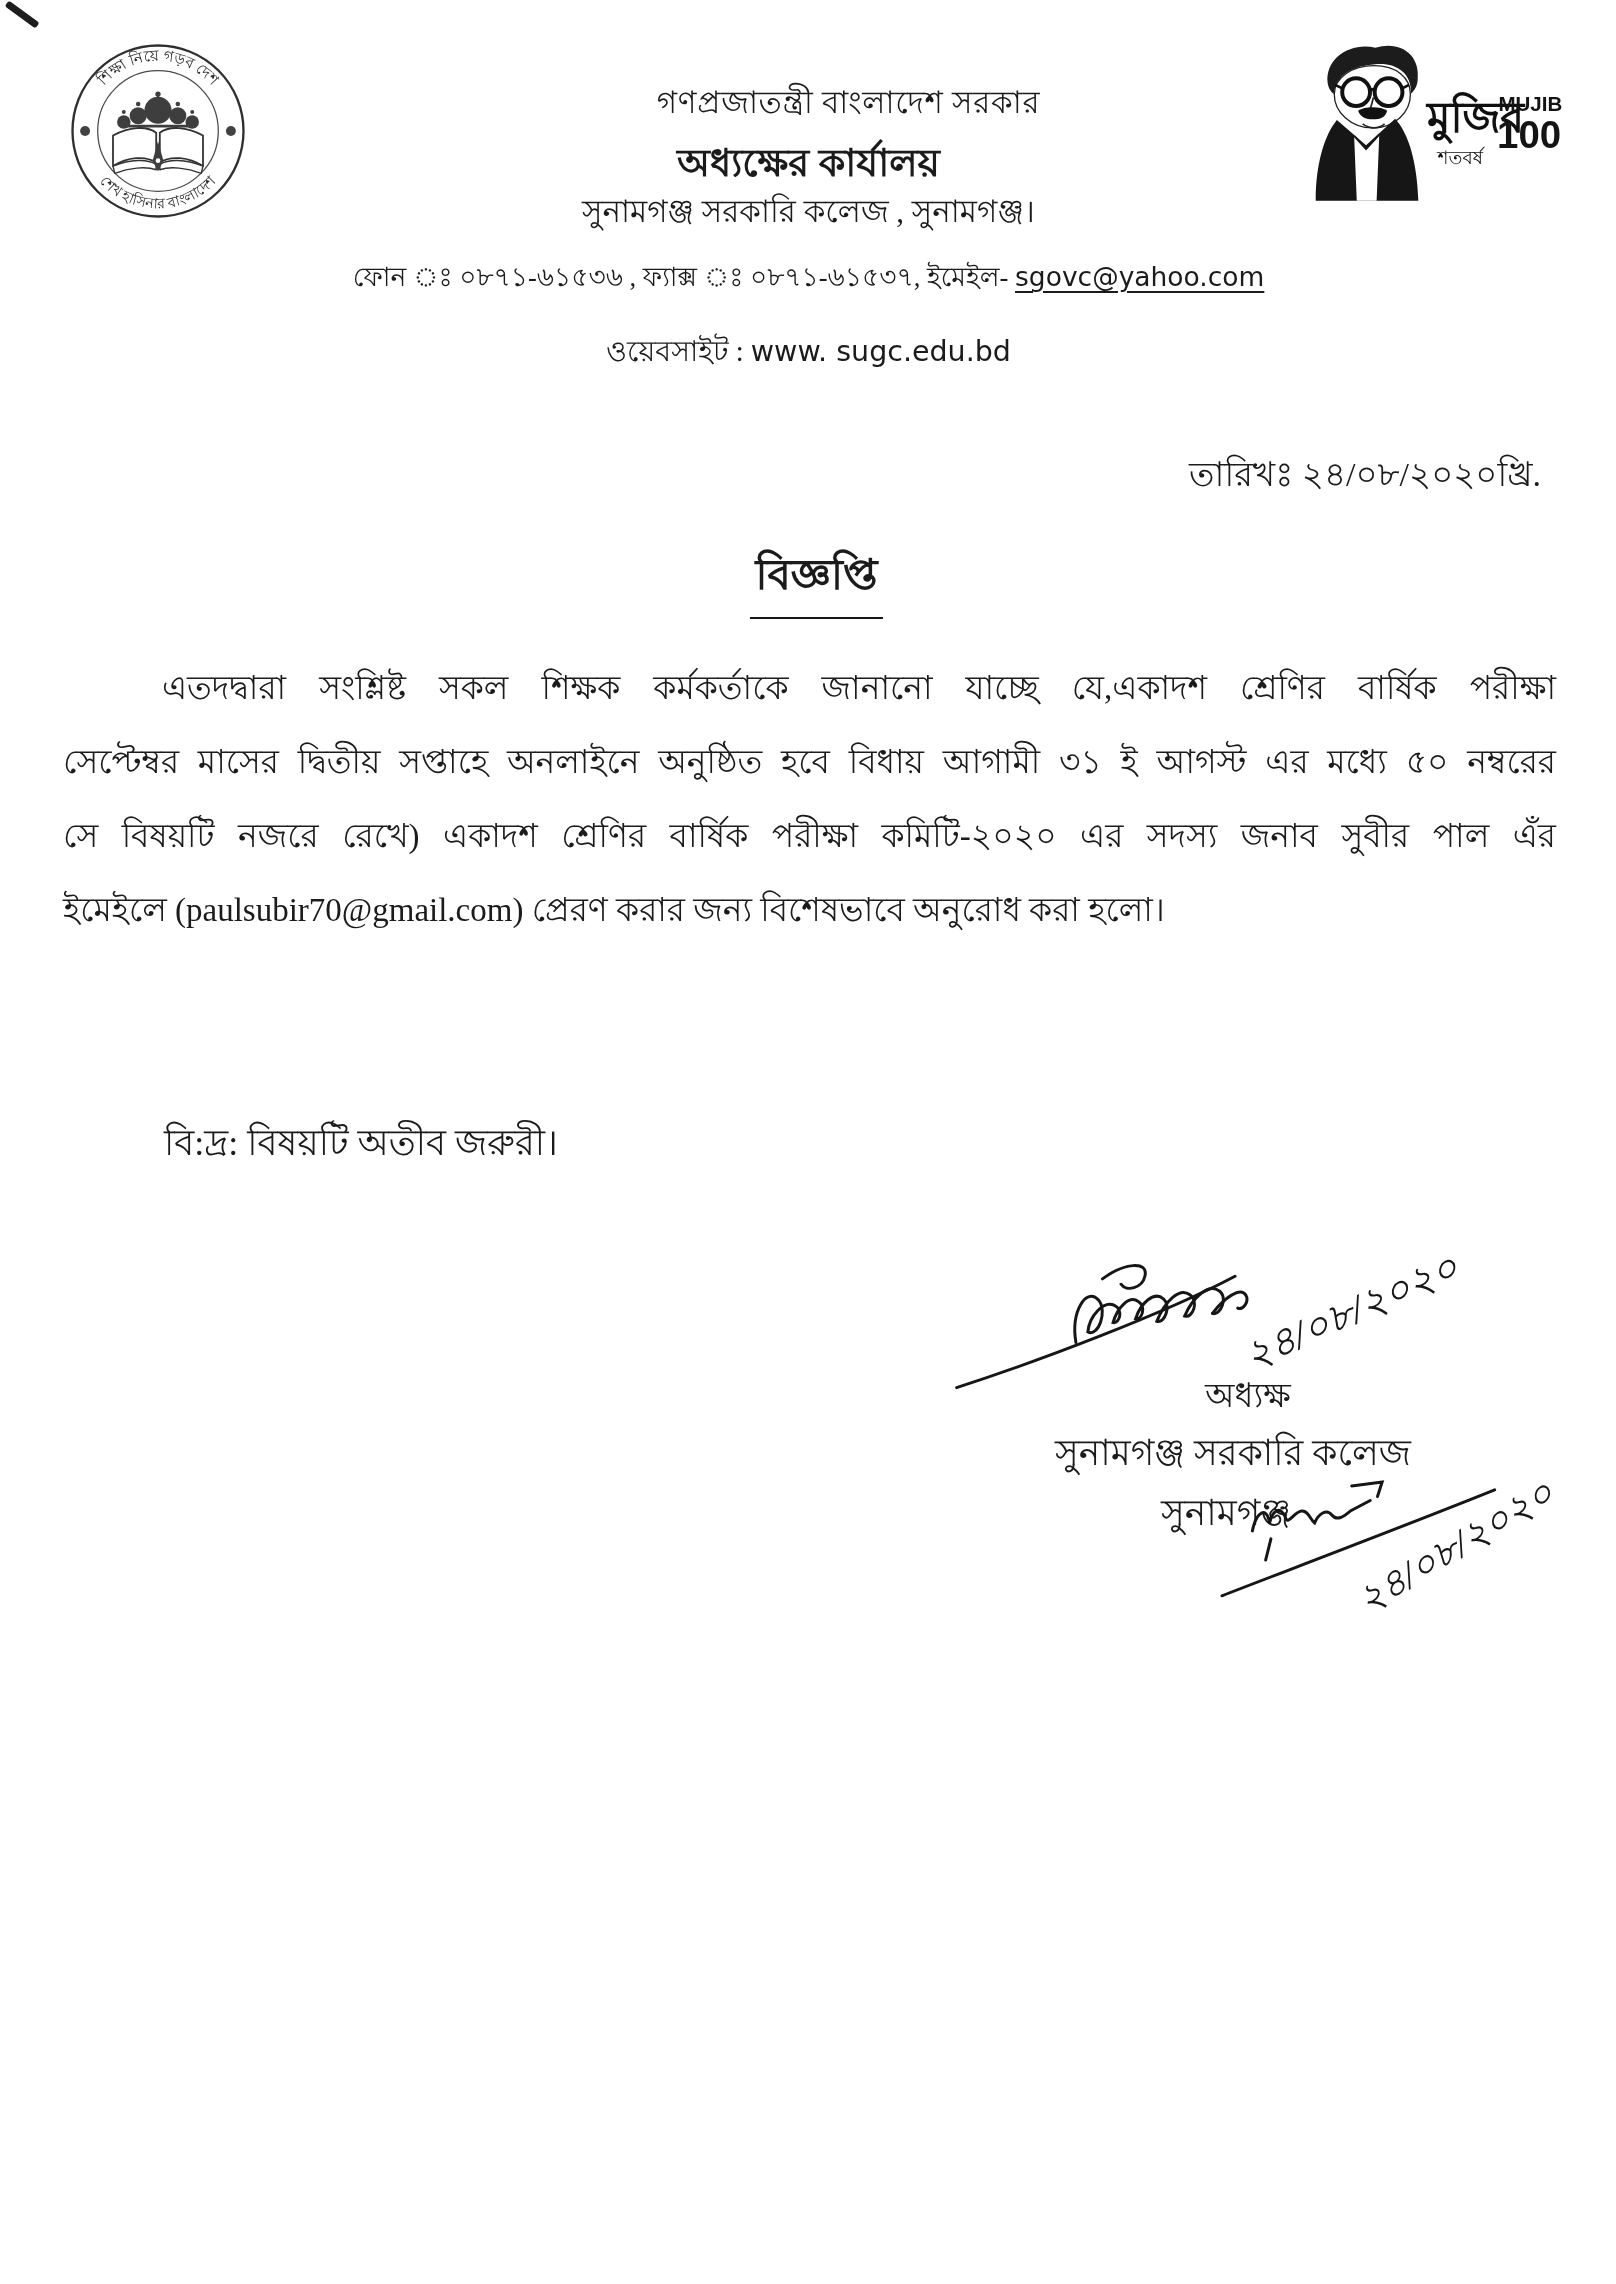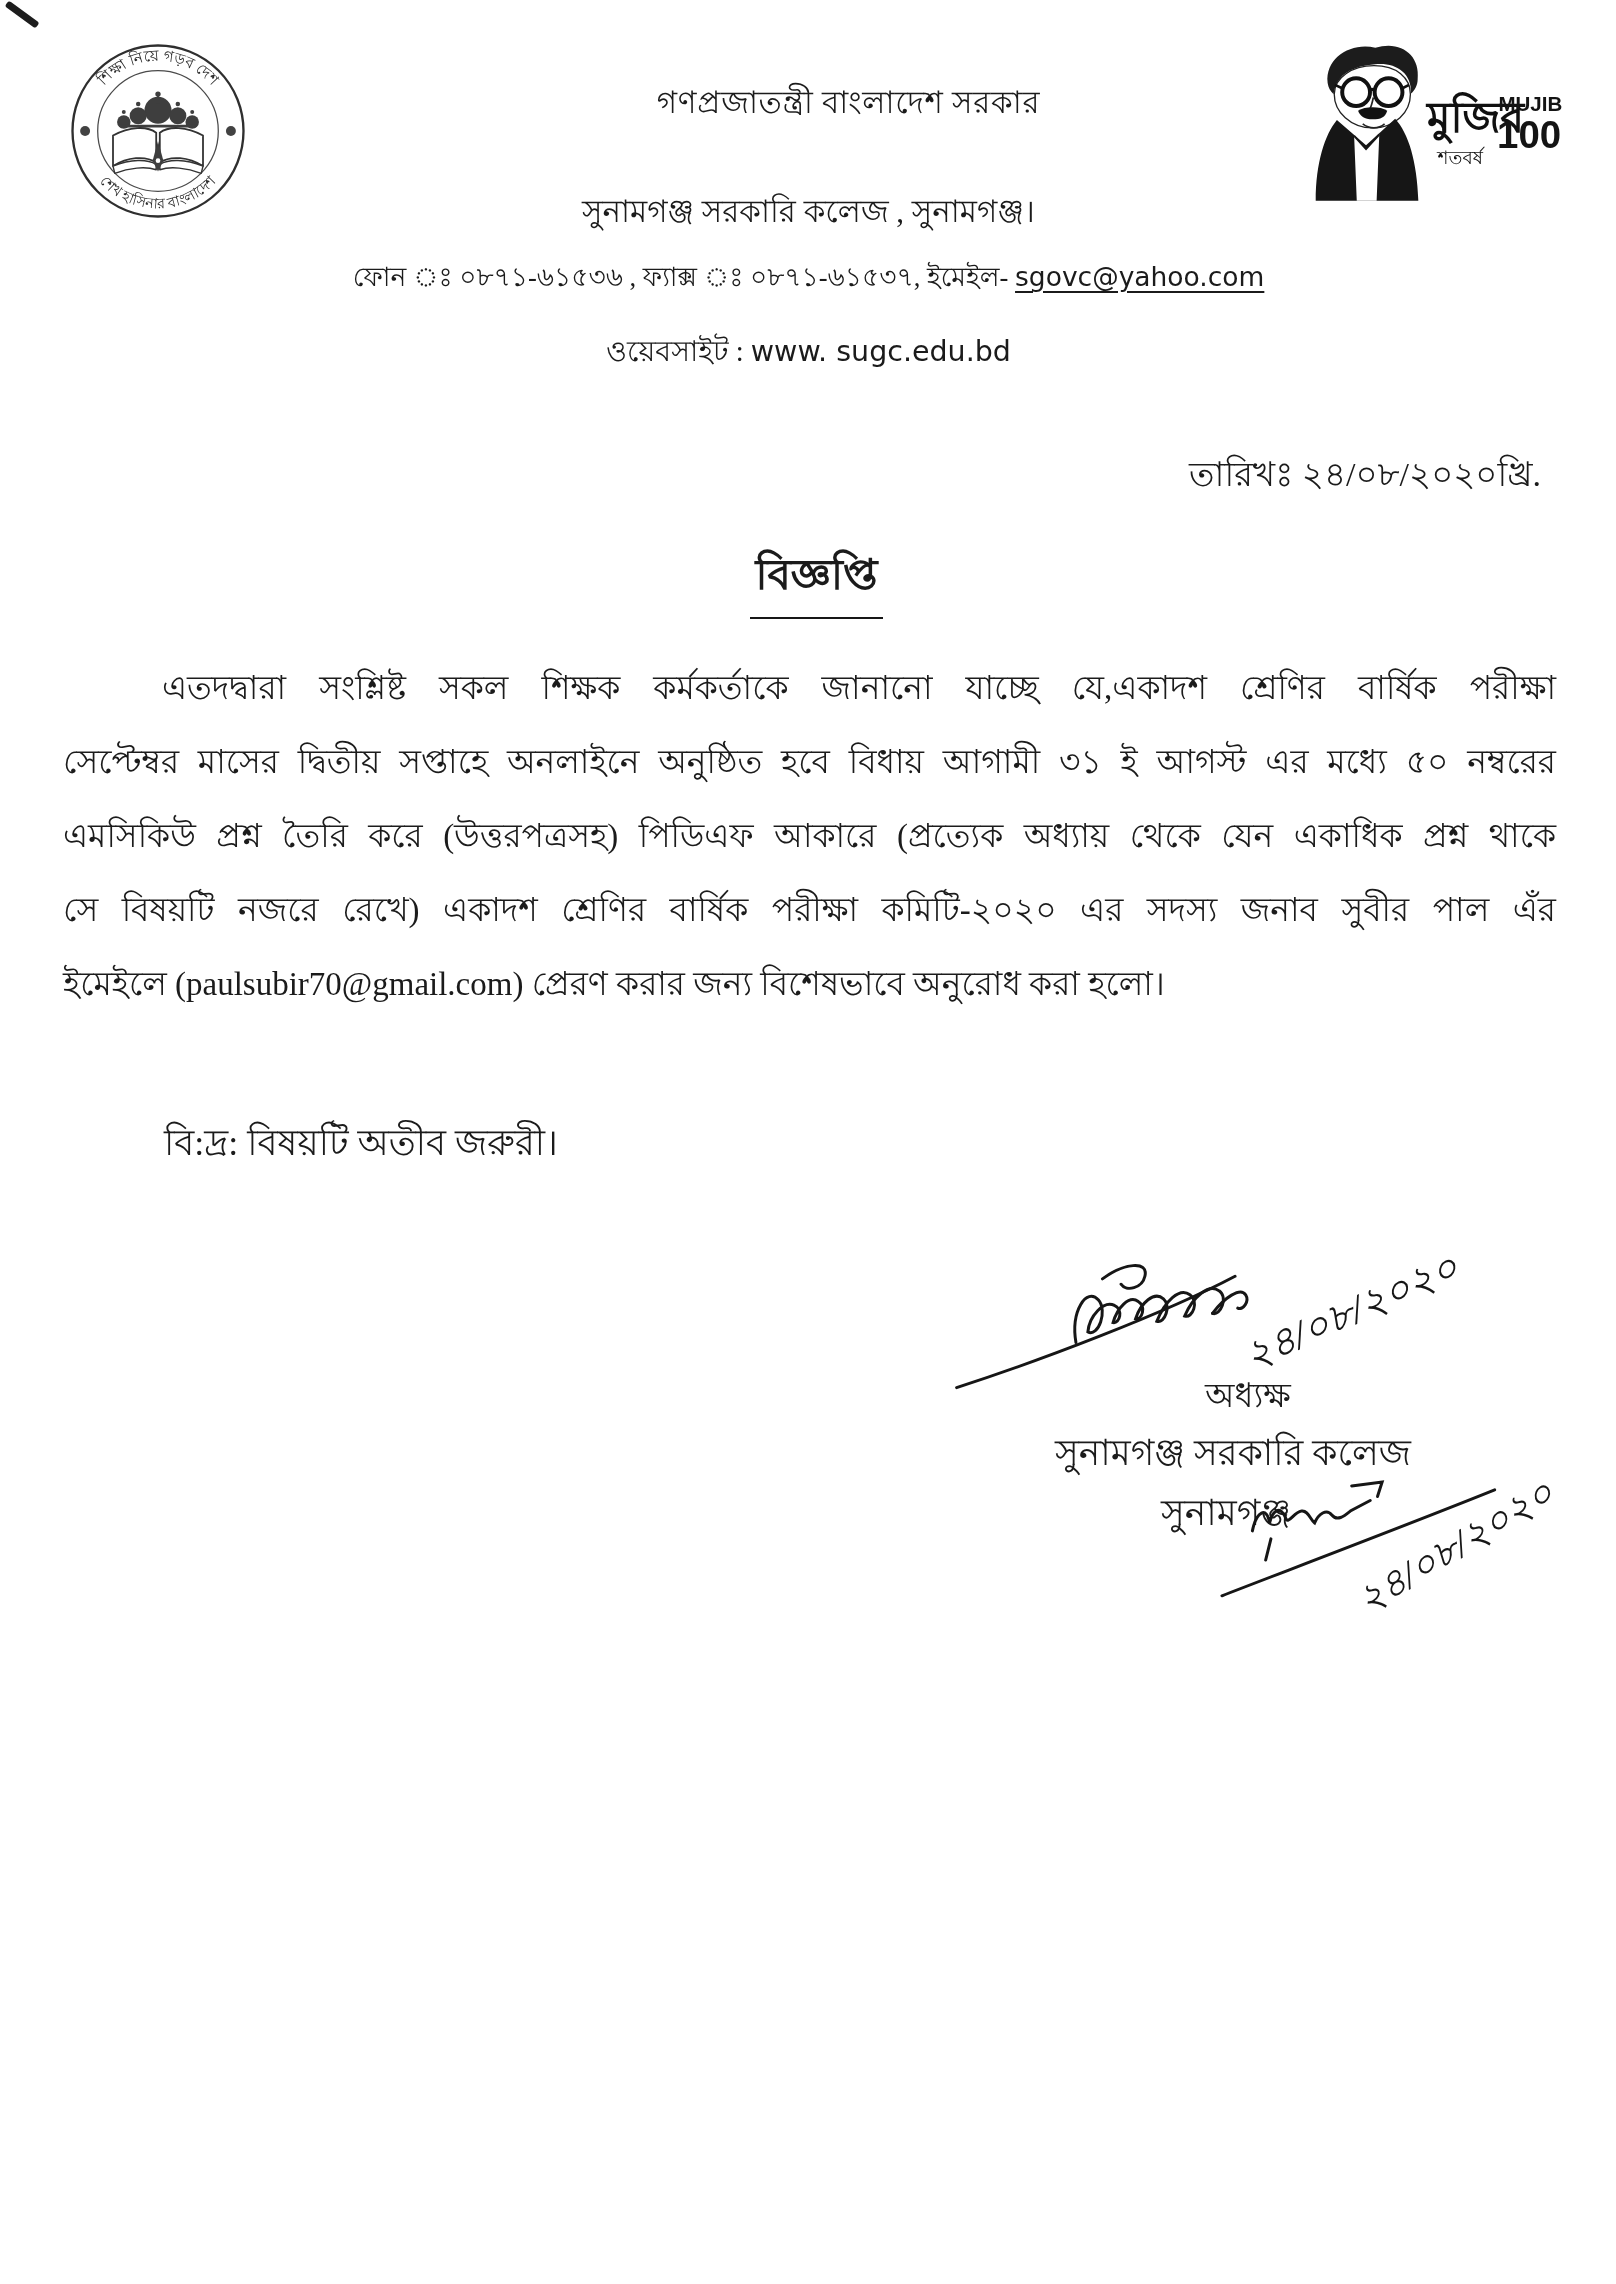--- a/index.html
+++ b/index.html
@@ -113,38 +113,38 @@
         <path d="M118,158 L136,178 L156,156" fill="none" stroke="#161616" stroke-width="3"></path>
       </g>
       <text x="228" y="152" font-size="64" font-weight="bold" fill="#101010">মুজিব</text>
       <text x="244" y="200" font-size="28" fill="#101010">শতবর্ষ</text>
       <text x="336" y="120" font-size="31" font-weight="bold" fill="#141414" style="font-family:'Liberation Sans',sans-serif;">MUJIB</text>
       <text x="334" y="176" font-size="58" font-weight="bold" fill="#141414" style="font-family:'Liberation Sans',sans-serif;">100</text>
     </svg>
   </div>
 
   <div class="abs center h-gov">গণপ্রজাতন্ত্রী বাংলাদেশ সরকার</div>
+  <div class="abs center h-office">অধ্যক্ষের কার্যালয়</div>
   <div class="abs center h-college">সুনামগঞ্জ সরকারি কলেজ ,  সুনামগঞ্জ।</div>
   <div class="abs center h-contact">
     <span>ফোন ঃ ০৮৭১-৬১৫৩৬ , ফ্যাক্স ঃ ০৮৭১-৬১৫৩৭,  ইমেইল- </span><span class="latin u">sgovc@yahoo.com</span>
   </div>
   <div class="abs center h-web">
     <span>ওয়েবসাইট : </span><span class="latin">www. sugc.edu.bd</span>
   </div>
 
   <div class="abs date-line">তারিখঃ ২৪/০৮/২০২০খ্রি.</div>
 
   <div class="abs center title-wrap">
     <span class="title-text">বিজ্ঞপ্তি</span>
   </div>
 
   <div class="abs body-text">
     <div class="body-line just first">এতদদ্বারা  সংশ্লিষ্ট  সকল  শিক্ষক  কর্মকর্তাকে  জানানো  যাচ্ছে  যে,একাদশ  শ্রেণির  বার্ষিক  পরীক্ষা</div>
     <div class="body-line just">সেপ্টেম্বর মাসের দ্বিতীয় সপ্তাহে অনলাইনে অনুষ্ঠিত হবে বিধায় আগামী ৩১ ই আগস্ট এর মধ্যে ৫০ নম্বরের</div>
-    <div class="body-line just">এমসিকিউ প্রশ্ন তৈরি করে (উত্তরপত্রসহ) পিডিএফ আকারে (প্রত্যেক অধ্যায় থেকে যেন একাধিক প্রশ্ন থাকে</div>
     <div class="body-line just">সে বিষয়টি নজরে রেখে) একাদশ শ্রেণির বার্ষিক পরীক্ষা কমিটি-২০২০ এর সদস্য জনাব সুবীর পাল এঁর</div>
     <div class="body-line">ইমেইলে (paulsubir70@gmail.com) প্রেরণ করার জন্য বিশেষভাবে অনুরোধ করা হলো।</div>
   </div>
 
   <div class="abs note-line">বি:দ্র: বিষয়টি অতীব জরুরী।</div>
 
   <div class="abs" style="left:946px;top:1243px;">
     <svg width="598" height="154" viewBox="0 0 902 232">
       <g fill="none" stroke="#161616" stroke-width="4.5" stroke-linecap="round">
         <path d="M16,218 C140,178 330,106 436,50"></path>

